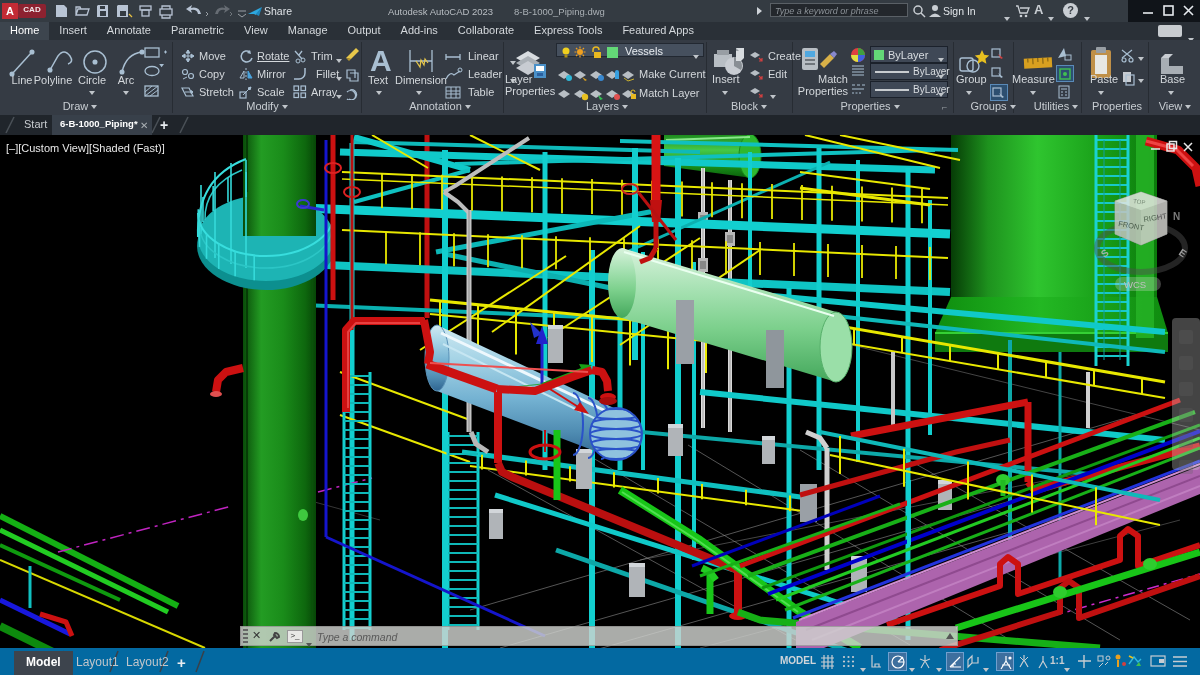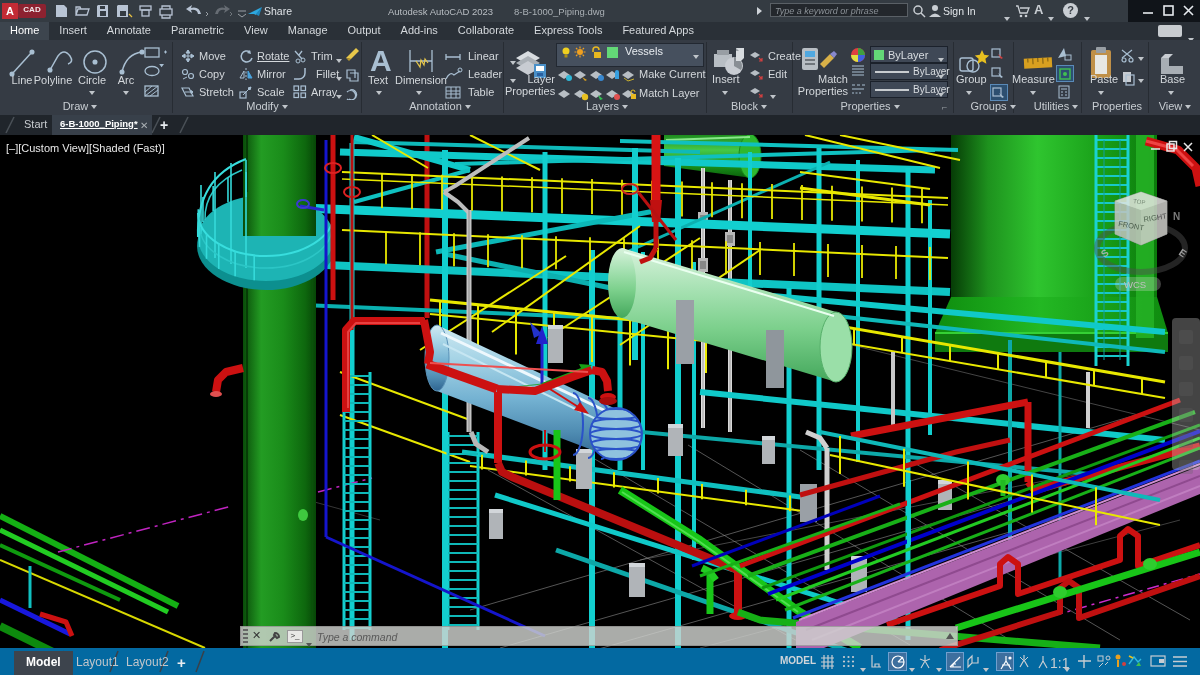--- a/index.html
+++ b/index.html
@@ -229,22 +229,22 @@
 <svg class="abs" style="left:512px;top:6px" width="36" height="36">
 <g>
           <path d="M4 12 l12 -7 l12 7 l-12 7 z" fill="#d8dce0"></path>
           <path d="M4 17 l12 -7 l12 7 l-12 7 z" fill="#aab0b6"></path>
           <path d="M4 22 l12 -7 l12 7 l-12 7 z" fill="#c8ccd2"></path>
 <rect x="22" y="18" width="12" height="14" fill="#4a90c8"></rect>
           <rect x="24" y="20" width="8" height="5" fill="#fff"></rect>
           <rect x="25" y="27" width="6" height="3" fill="#2a60a0"></rect>
         </g>
 </svg>
-<div class="abs" style="left:505px;top:33px;width:50px;text-align:right;color:#d4d8dc;line-height:12px;">Layer<br>Properties</div>
-<div class="abs" style="left:556px;top:3px;width:148px;height:24px;background:#46505e;border:1px solid #222831;">
+<div class="abs" style="left:505px;top:33px;width:50px;text-align:left;color:#d4d8dc;line-height:12px;">Layer<br>Properties</div>
+<div class="abs" style="left:556px;top:3px;width:148px;height:14px;background:#46505e;border:1px solid #222831;">
  <svg class="abs" style="left:3px;top:2px" width="60" height="13">
   <circle cx="6" cy="5" r="3.5" fill="#f0d020"></circle>
           <rect x="4.5" y="9" width="3" height="2.5" fill="#b09010"></rect>
   <circle cx="20" cy="6" r="3" fill="#f0a020"></circle>
           <g stroke="#f0a020" stroke-width="1.2">
   <path d="M20 0.5 v2 M20 9.5 v2 M14.5 6 h2 M23.5 6 h2 M16 2 l1.4 1.4 M22.6 8.6 l1.4 1.4 M24 2 l-1.4 1.4 M17.4 8.6 L16 10"></path>
           </g>
   <path d="M33 6 v-2 a3 3 0 0 1 6 0" fill="none" stroke="#e8b820" stroke-width="1.5"></path>
           <rect x="34" y="6" width="7" height="6" fill="#e8b820"></rect>
   <rect x="47" y="1" width="11" height="11" fill="#63d877"></rect>
@@ -432,21 +432,21 @@
 <div class="plabel" style="left:1150px;width:50px;">View <span class="caret"></span></div>
 </div>
 
 <div id="filetabs">
  <svg class="abs" style="left:0;top:0" width="1200" height="20">
    <path d="M6 18 L14 2" stroke="#4a5058" stroke-width="1.5"></path>
    <path d="M152 18 L160 2" stroke="#4a5058" stroke-width="1.5"></path>
    <path d="M180 18 L188 2" stroke="#4a5058" stroke-width="1.5"></path>
  </svg>
  <div class="ftab" style="left:14px;">Start</div>
- <div class="ftab act" style="left:52px;width:100px;white-space:nowrap;font-size:9.5px;padding-left:8px;text-decoration:underline;">6-B-1000_Piping*</div>
+ <div class="ftab act" style="left:52px;width:100px;white-space:nowrap;font-size:9.5px;padding-left:8px;">6-B-1000_Piping*</div>
  <div class="abs" style="left:140px;top:5px;color:#aab0b5;font-size:10px;">✕</div>
  <div class="abs" style="left:160px;top:2px;color:#e8ecf0;font-size:14px;font-weight:bold;">+</div>
 </div>
 
 <div id="viewport">
 <svg width="1200" height="513" viewBox="0 135 1200 513" preserveAspectRatio="none">
 <rect x="0" y="135" width="1200" height="513" fill="#000000"></rect>
 <line x1="470" y1="610" x2="1170" y2="405" stroke="#9a9a9a" stroke-width="1" opacity="0.55"></line>
 <line x1="500" y1="648" x2="1170" y2="455" stroke="#9a9a9a" stroke-width="1" opacity="0.55"></line>
 <line x1="560" y1="660" x2="1175" y2="485" stroke="#9a9a9a" stroke-width="1" opacity="0.55"></line>
@@ -997,21 +997,21 @@
           <path d="M9 3 v5 M9 8 l-5 8 M9 8 l5 8 M5 12 h8" stroke="#fff" stroke-width="1.2" fill="none"></path>
           <circle cx="13" cy="5" r="1.6" fill="#fff"></circle>
         </svg></div>
 <div class="abs" style="left:1016px;top:4px;width:17px;height:19px;"><svg width="17" height="19">
           <path d="M8 3 v5 M8 8 l-4 7 M8 8 l4 7" stroke="#c8cdd2" stroke-width="1.2" fill="none"></path>
           <path d="M4 5 l3 3 M12 5 l-3 3" stroke="#c8cdd2"></path>
         </svg></div>
 <div class="abs" style="left:1035px;top:4px;width:16px;height:19px;"><svg width="16" height="19">
           <path d="M8 4 v5 M8 9 l-4 7 M8 9 l4 7" stroke="#c8cdd2" stroke-width="1.2" fill="none"></path>
         </svg></div>
-<div class="abs" style="left:1050px;top:7px;font-size:14px;font-weight:normal;color:#c8cdd2;">1:1</div>
+<div class="abs" style="left:1050px;top:7px;font-size:10px;font-weight:bold;color:#c8cdd2;">1:1</div>
 <div class="abs" style="left:1064px;top:12px;"><span class="caret"></span></div>
 <div class="abs" style="left:1075px;top:4px;width:18px;height:19px;"><svg width="18" height="19">
           <path d="M9 3 v13 M3 9 h13" stroke="#c8cdd2" stroke-width="1.4"></path>
         </svg></div>
 <div class="abs" style="left:1095px;top:4px;width:18px;height:19px;"><svg width="18" height="19">
           <rect x="3" y="4" width="5" height="5" fill="none" stroke="#c8cdd2"></rect>
           <circle cx="13" cy="6" r="2" fill="none" stroke="#c8cdd2"></circle>
           <path d="M4 15 l4 -4 m2 2 l3 -3" stroke="#c8cdd2"></path>
         </svg></div>
 <div class="abs" style="left:1112px;top:4px;width:16px;height:19px;"><svg width="16" height="19">

